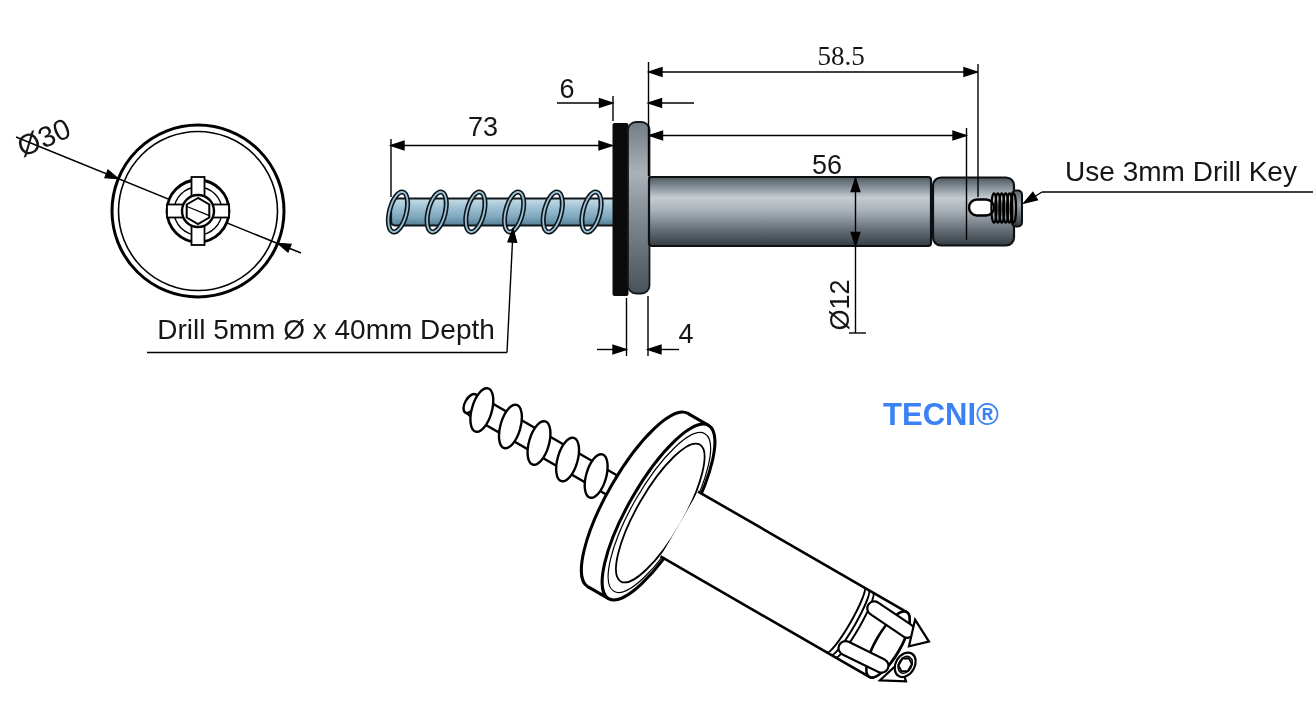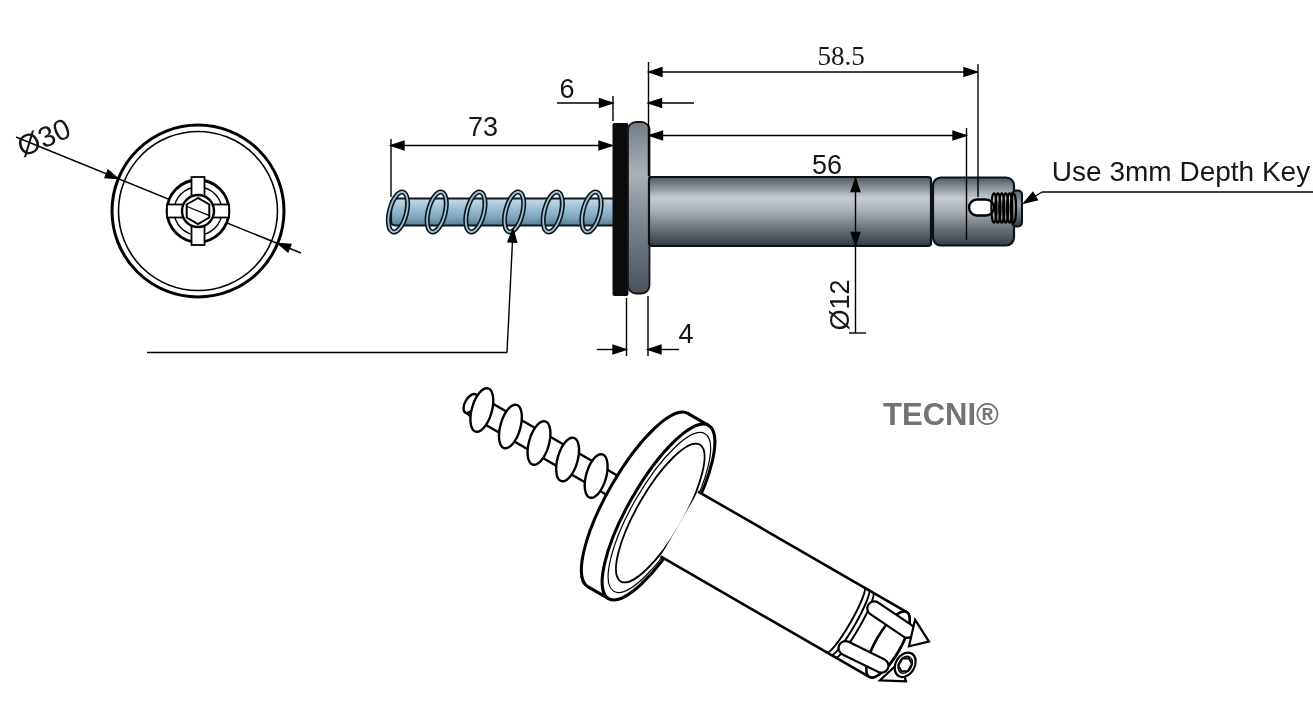--- a/index.html
+++ b/index.html
@@ -4,21 +4,21 @@
 <style>
   html,body{margin:0;padding:0;background:#ffffff;}
   .canvas{position:relative;width:1313px;height:718px;background:#fff;overflow:hidden;
           font-family:"Liberation Sans","DejaVu Sans",sans-serif;color:#111;}
   .canvas svg{position:absolute;left:0;top:0;}
   .label{position:absolute;transform:translate(-50%,-50%);font-size:27px;line-height:1;
          white-space:nowrap;color:#161616;letter-spacing:0px;}
   .note{font-size:28px;}
   .rot90{transform:translate(-50%,-50%) rotate(-90deg);}
   .rotd30{transform:translate(-50%,-50%) rotate(-23deg);}
-  .brand{font-size:31px;font-weight:700;color:#737373;}
+  .brand{font-size:31px;font-weight:700;color:#3b82f6;}
 </style>
 </head>
 <body>
 
 <div class="canvas">
 
 <svg width="1313" height="718" viewBox="0 0 1313 718">
   <defs>
     <linearGradient id="gRod" x1="0" y1="0" x2="0" y2="1">
       <stop offset="0" stop-color="#c8dde8"></stop>
@@ -220,16 +220,17 @@
 
   <div class="label rotd30" style="left:44px;top:138px;font-size:29px;">Ø30</div>
 
   <div class="label" style="left:483px;top:127px;">73</div>
   <div class="label" style="left:567px;top:89px;">6</div>
   <div class="label" style="left:841px;top:56px;font-family:Liberation Serif, serif;">58.5</div>
   <div class="label" style="left:827px;top:122px;margin-top:43px;">56</div>
   <div class="label" style="left:686px;top:334px;">4</div>
   <div class="label rot90" style="left:840px;top:305px;">Ø12</div>
 
-  <div class="label note" style="left:1181px;top:172px;">Use 3mm Depth Key</div>
+  <div class="label note" style="left:326px;top:330px;">Drill 5mm Ø x 40mm Depth</div>
+  <div class="label note" style="left:1181px;top:172px;">Use 3mm Drill Key</div>
 
   <div class="label brand" style="left:941px;top:414px;">TECNI®</div>
 </div>
 
 </body></html>

